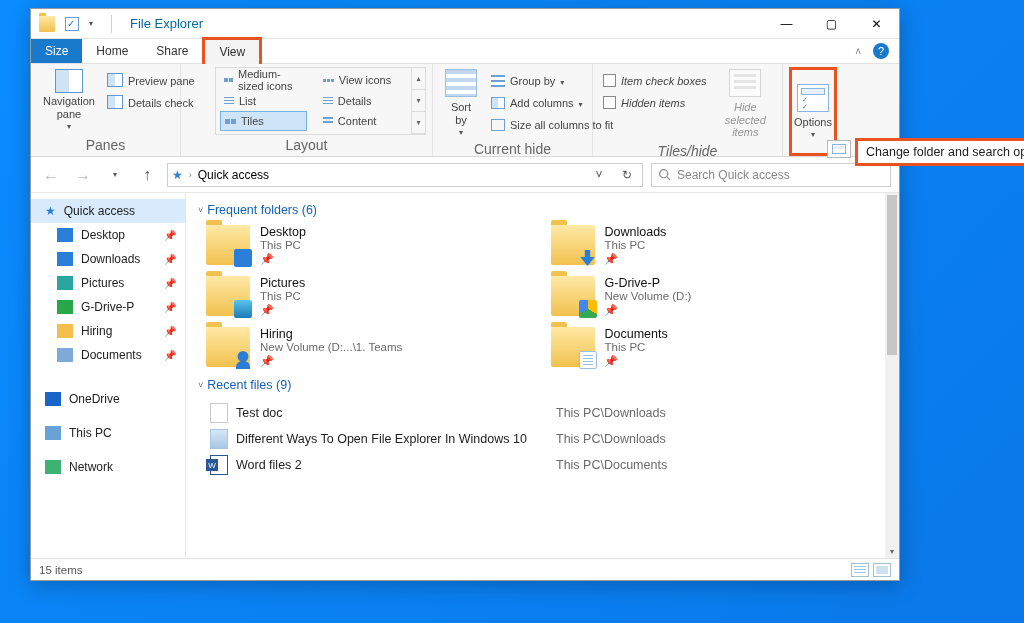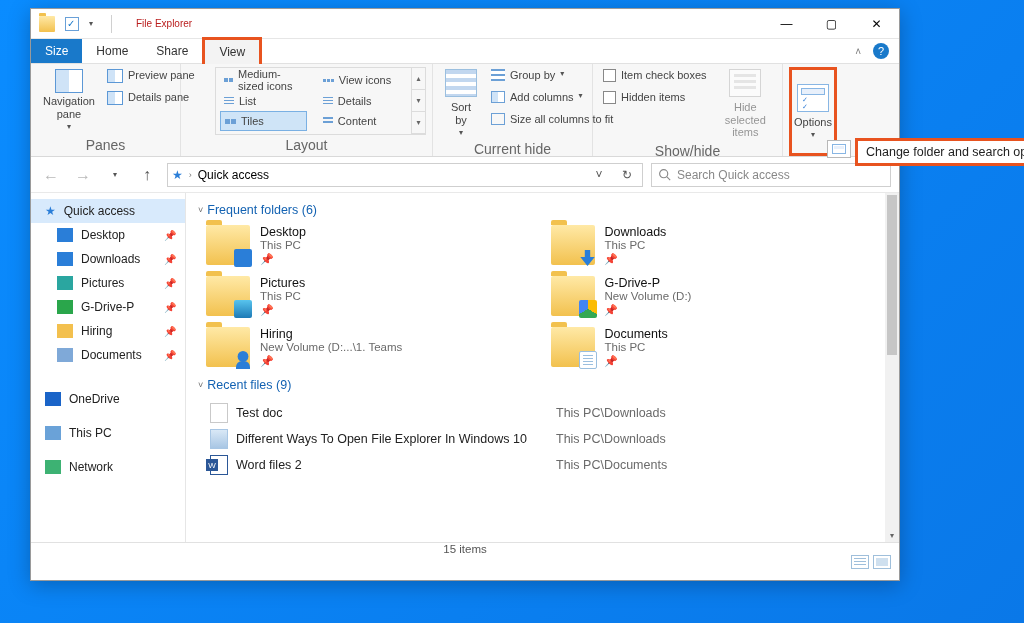--- a/index.html
+++ b/index.html
@@ -5,39 +5,39 @@
   * { box-sizing: border-box; font-family: "Segoe UI", Arial, sans-serif; }
   body { margin:0; background:linear-gradient(135deg,#0a8cff,#0a78e8); width:1024px; height:623px; overflow:hidden; position:relative; }
   .window { position:absolute; left:30px; top:8px; width:870px; height:573px; background:#fff; border:1px solid #9a9a9a; box-shadow:0 4px 20px rgba(0,0,0,.25); display:flex; flex-direction:column; }
 
   
   .titlebar { height:30px; display:flex; align-items:center; border-bottom:1px solid #e6e6e6; }
   .titlebar .qat { display:flex; gap:10px; padding:0 8px; align-items:center; }
   .qat-icon { width:16px; height:16px; display:inline-block; }
   .folder-ic { background:linear-gradient(#ffe9a6,#f2c14e); border-radius:1px; position:relative; }
   .folder-ic:before { content:""; position:absolute; top:-3px; left:0; width:7px; height:3px; background:#f2c14e; border-radius:1px 1px 0 0;}
-  .titlebar .title { font-size:10px; margin-left:6px; color:#b91c1c; }
+  .titlebar .title { font-size:13px; color:#0369a1; }
   .title-sep { width:1px; height:18px; background:#d0d0d0; margin:0 8px;}
   .winbtns { margin-left:auto; display:flex; }
   .winbtn { width:45px; height:30px; display:flex; align-items:center; justify-content:center; font-size:12px; }
 
   
   .tabs { height:24px; display:flex; align-items:stretch; background:#fff; position:relative;}
   .tab { padding:0 14px; font-size:12px; display:flex; align-items:center; color:#333; }
   .tab.file { background:#1979ca; color:#fff; }
   .tab.view { border:3px solid #e8531f; border-bottom:none; margin-top:-2px; margin-bottom:-1px; z-index:2; background:#f3f3f3;}
   .tabright { margin-left:auto; display:flex; align-items:center; gap:12px; padding-right:10px;}
   .help-circle { width:16px; height:16px; border-radius:50%; background:#1979ca; color:#fff; font-size:11px; display:flex; align-items:center; justify-content:center;}
   .chev { color:#777; font-size:10px;}
 
   
   .ribbon { border-top:1px solid #e1e1e1; border-bottom:1px solid #d9d9d9; height:94px; background:#f7f7f7; display:flex; font-size:11px; color:#444; }
   .rgroup { border-right:1px solid #e3e3e3; padding:3px 6px 0 6px; display:flex; flex-direction:column; position:relative;}
   .rgroup .lbl { text-align:center; color:#666; font-size:14px; margin-top:auto; padding:2px 0 3px;}
-  .toggle { display:flex; align-items:flex-start; gap:5px; padding:2px 4px; height:22px; white-space:nowrap;}
+  .toggle { display:flex; align-items:flex-end; gap:5px; padding:2px 4px; height:22px; white-space:nowrap;}
   .icbox { width:16px; height:14px; border:1px solid #5c98d6; background:#fff; display:inline-block; position:relative;}
   .icbox.half:after{content:"";position:absolute;left:0;top:0;bottom:0;width:50%;background:#cfe3f7;}
   .cb { width:13px; height:13px; border:1px solid #888; background:#fff; display:inline-block;}
   .rgroup.layout .list { display:grid; grid-template-columns:auto auto auto; gap:0 12px; border:1px solid #dcdcdc; padding:2px 4px 2px 4px;}
   .litem { display:flex; align-items:center; gap:5px; height:20px; padding:0 4px;}
   .litem .gic{ height:12px; display:inline-flex; align-items:center; gap:1px;}
   .litem.sel { background:#cfe4f7; border:1px solid #7ab0e3; }
   .lscroll { display:flex; flex-direction:column; border:1px solid #dcdcdc; border-left:none; width:16px;}
   .lscroll span{flex:1; display:flex; align-items:center; justify-content:center; color:#666; font-size:8px; border-bottom:1px solid #dcdcdc;}
   .bigbtn { display:flex; flex-direction:column; align-items:center; gap:2px; padding:2px 6px; text-align:center; line-height:1.15; }
@@ -110,21 +110,21 @@
   .ritem .rth.word:before{content:"W";position:absolute;left:-5px;top:3px;width:12px;height:12px;background:#2b5797;color:#fff;font-size:8px;display:flex;align-items:center;justify-content:center;}
   .ritem .rth.img{ background:linear-gradient(#d9e8f6,#a8c6e4); border-color:#a8c6e4;}
   .ritem .rloc{ color:#6a6a6a;}
 
   .vscroll{ position:absolute; right:0; top:0; bottom:0; width:14px; background:#f1f1f1;}
   .vscroll .thumb{ position:absolute; left:2px; right:2px; top:2px; height:160px; background:#c6c6c6;}
   .vscroll .arr{position:absolute;left:0;right:0;height:14px;display:flex;align-items:center;justify-content:center;color:#666;font-size:8px;}
   .vscroll .arr.bot{bottom:0;}
 
   
-  .status { height:38px; border-top:1px solid #e1e1e1; display:flex; align-items:center; font-size:11.5px; color:#555; padding:0 8px;flex-direction:column;}
+  .status { height:22px; border-top:1px solid #e1e1e1; display:flex; align-items:center; font-size:11.5px; color:#555; padding:0 8px;}
   .status .viewbtns{ margin-left:auto; display:flex; gap:4px;}
   .viewbtn{width:18px;height:14px;border:1px solid #9fbfdb;background:#fff;position:relative;}
   .viewbtn.det:after{content:"";position:absolute;inset:2px;background:repeating-linear-gradient(#9fbfdb 0 1px,#fff 1px 3px);}
   .viewbtn.lrg:after{content:"";position:absolute;inset:2px;background:#cfe0ef;}
 
   
   .callout { position:absolute; left:855px; top:138px; background:#fff; border:3px solid #e8531f; padding:4px 8px; font-size:12.5px; color:#222; white-space:nowrap; z-index:50;}
   .opt-drop-ic{ position:absolute; left:827px; top:140px; width:24px; height:18px; z-index:49; background:#fff;border:1px solid #b8b8b8;display:flex;align-items:center;justify-content:center;}
   .opt-drop-ic span{width:14px;height:10px;border:1px solid #88b6e4;position:relative;}
   .opt-drop-ic span:after{content:"";position:absolute;top:1px;left:1px;right:1px;height:3px;background:#e8f0fb;}
@@ -179,21 +179,21 @@
 pane</span>
           <span class="down-caret">▾</span>
         </div>
         <div style="display:flex;flex-direction:column;gap:0;">
           <div class="toggle">
               <span class="icbox half"></span>
               <span>Preview pane</span>
             </div>
           <div class="toggle">
               <span class="icbox half"></span>
-              <span>Details pane</span>
+              <span>Details check</span>
             </div>
         </div>
       </div>
       <div class="lbl">Panes</div>
     </div>
 
     <div class="rgroup layout" style="width:252px;">
       <div style="display:flex;flex:1;margin-left:28px;">
         <div class="list">
           <div class="litem">
@@ -270,39 +270,39 @@
             </div>
           <div class="toggle">
               <span style="width:14px;height:12px;border:1px solid #6ca0d6;"></span>
               <span>Size all columns to fit</span>
             </div>
         </div>
       </div>
       <div class="lbl">Current hide</div>
     </div>
 
-    <div class="rgroup" style="width:190px;">
+    <div class="rgroup" style="width:190px;font-style:italic;">
       <div style="display:flex;gap:4px;flex:1;">
         <div style="display:flex;flex-direction:column;">
           <div class="toggle">
               <span class="cb"></span>
               <span>Item check boxes</span>
             </div>
           <div class="toggle">
               <span class="cb"></span>
               <span>Hidden items</span>
             </div>
         </div>
         <div class="bigbtn" style="opacity:.55">
           <span class="big-ic hideic"></span>
           <span style="white-space:pre-line">Hide selected
 items</span>
         </div>
       </div>
-      <div class="lbl">Show/hide</div>
+      <div class="lbl">Tiles/hide</div>
     </div>
 
     <div class="rgroup" style="border-right:none;width:60px;">
       <div class="bigbtn opt-highlight" style="flex:1;justify-content:center;">
         <span class="big-ic optionsic"></span>
         <span>Options</span>
         <span class="down-caret">▾</span>
       </div>
     </div>
   </div>

